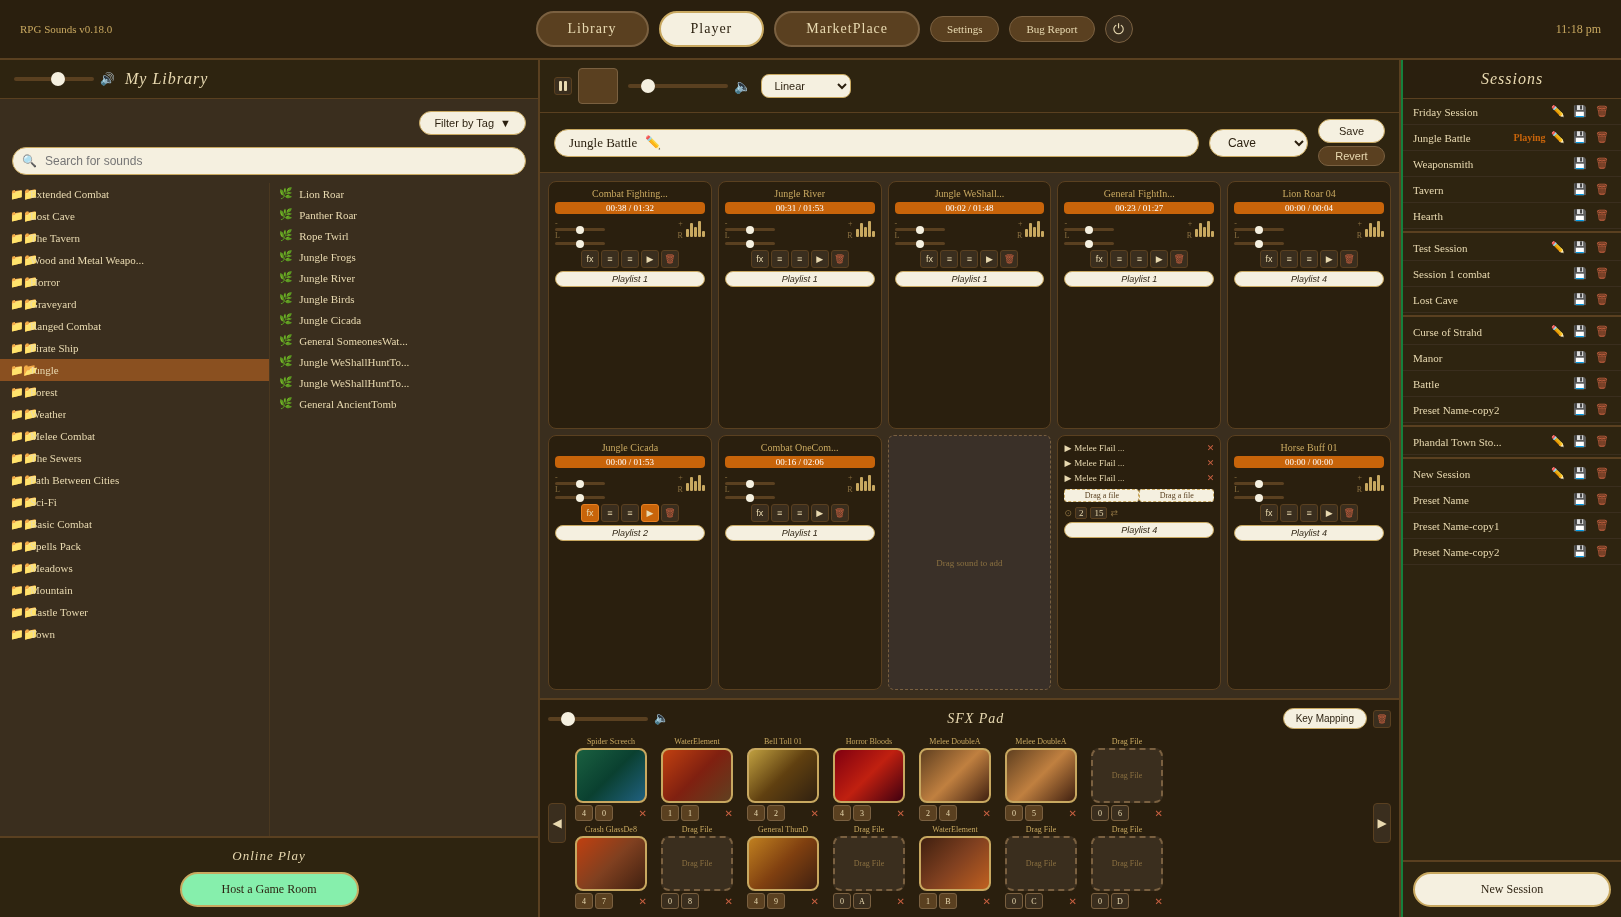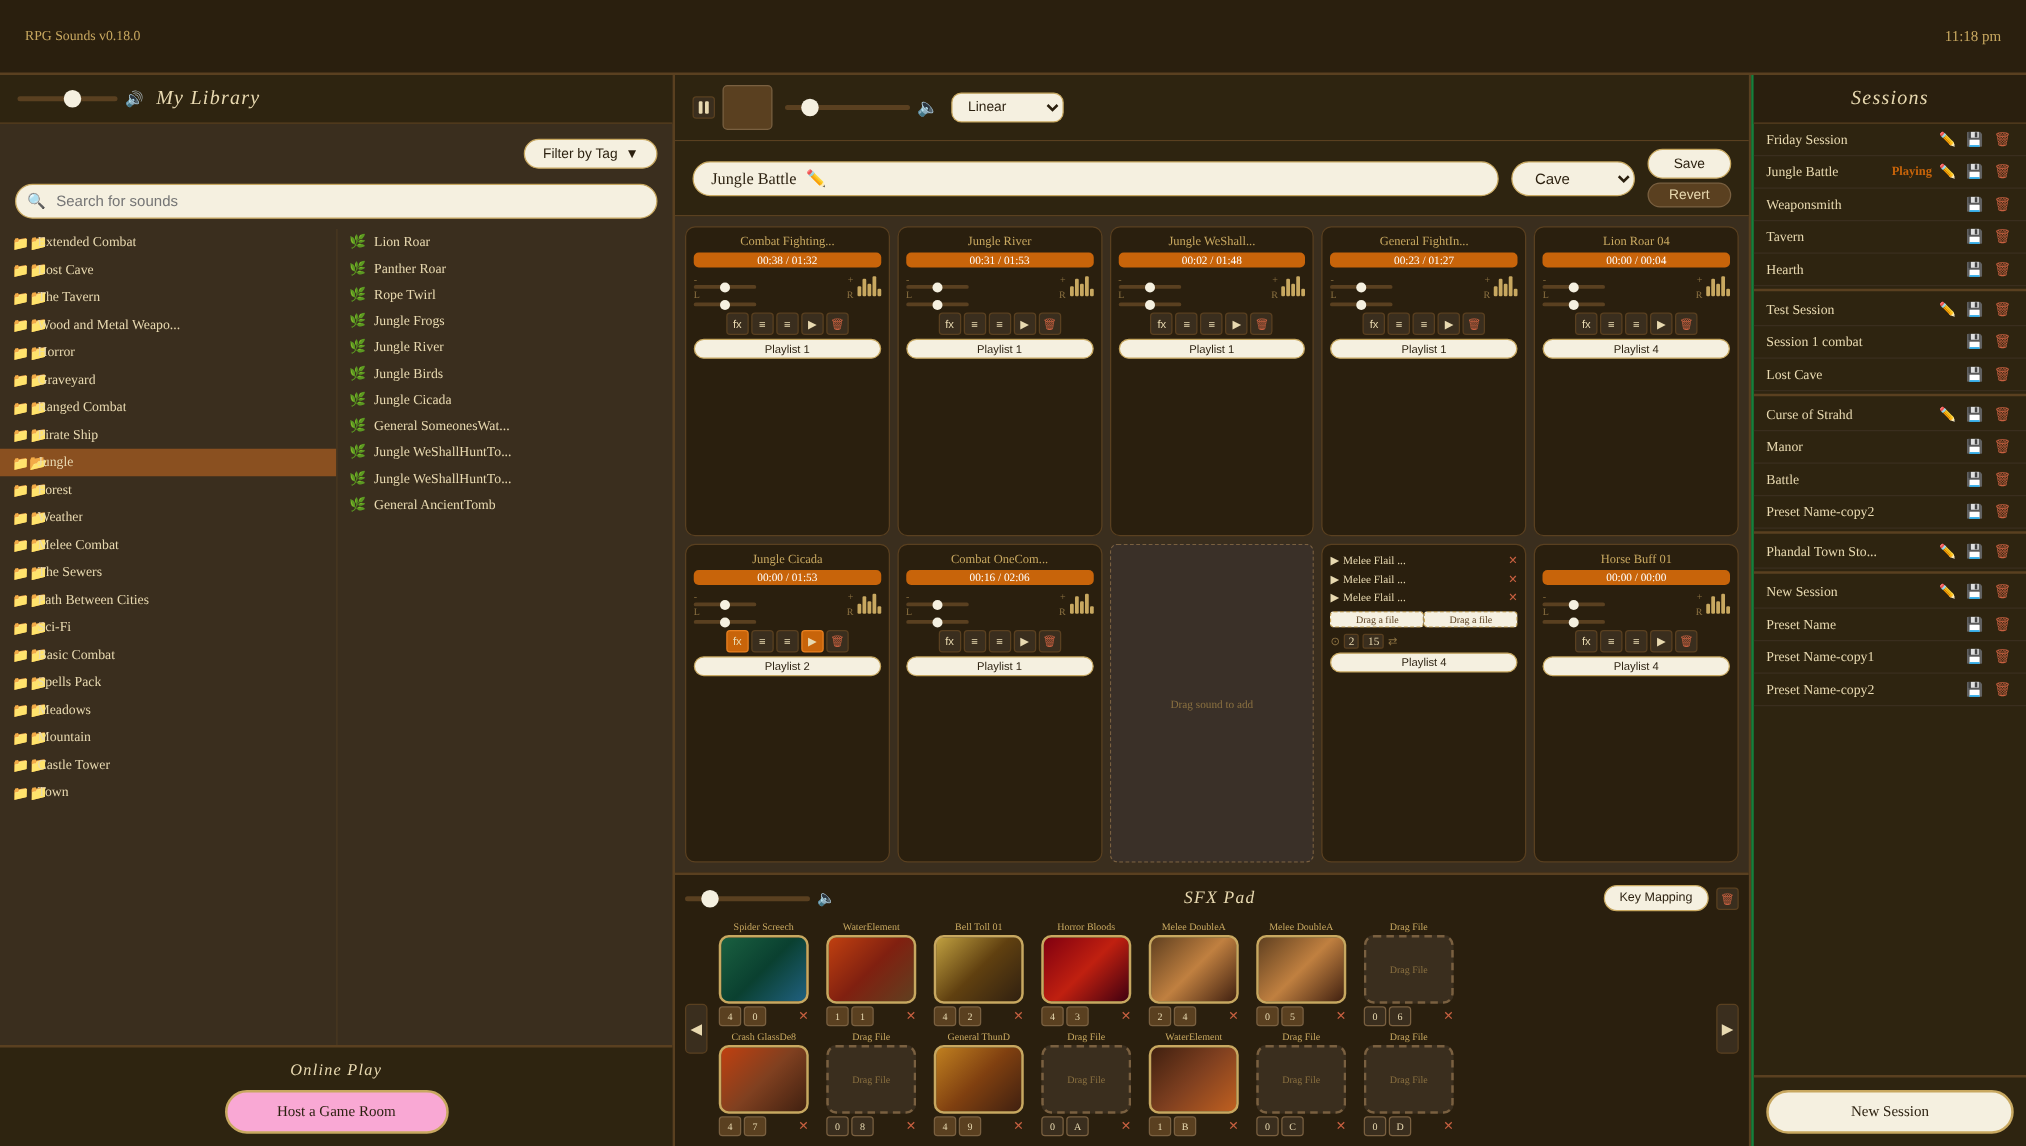--- a/index.html
+++ b/index.html
@@ -215,21 +215,21 @@
       text-align: center;
     }
     .online-play-title {
       font-size: 13px;
       font-style: italic;
       color: #e8d9b0;
       margin-bottom: 8px;
       letter-spacing: 1px;
     }
     .host-btn {
-      background: #f9a8d4;
+      background: #86efac;
       border: 2px solid #c8a860;
       color: #2a1f0e;
       padding: 8px 40px;
       border-radius: 20px;
       cursor: pointer;
       font-size: 12px;
       font-family: 'Georgia', serif;
     }
 
     
@@ -423,20 +423,21 @@
     .playlist-btn {
       background: #f5f0e0;
       border: 1px solid #c8a860;
       color: #2a1f0e;
       border-radius: 10px;
       padding: 2px 8px;
       font-size: 9px;
       cursor: pointer;
       width: 100%;
       text-align: center;
+      font-style: italic;
     }
     .empty-drop {
       background: #3a3028;
       border: 1px dashed #7a6040;
       border-radius: 6px;
       display: flex;
       align-items: center;
       justify-content: center;
       font-size: 9px;
       color: #8a7040;
@@ -665,20 +666,28 @@
     .sfx-color-6 { background: linear-gradient(135deg, #604020 0%, #c08040 50%, #402010 100%); }
     .sfx-color-7 { background: linear-gradient(135deg, #c04010 0%, #804020 50%, #402010 100%); }
     .sfx-color-9 { background: linear-gradient(135deg, #c08020 0%, #804010 50%, #402010 100%); }
     .sfx-color-b { background: linear-gradient(135deg, #402010 0%, #804020 50%, #c06020 100%); }
   </style>
 </head>
 <body>
 
 <div class="top-bar">
   <span class="top-bar-title">RPG Sounds v0.18.0</span>
+  <div class="tab-nav">
+    <button class="tab-btn">Library</button>
+    <button class="tab-btn active">Player</button>
+    <button class="tab-btn">MarketPlace</button>
+    <button class="tab-btn-small">Settings</button>
+    <button class="tab-btn-small">Bug Report</button>
+    <button class="power-btn">⏻</button>
+  </div>
   <span class="top-bar-time">11:18 pm</span>
 </div>
 
 <div class="main-layout">
 
   <div class="left-panel">
     <div class="panel-header">
       <div class="volume-slider-container">
         <div class="volume-slider">
           <div class="volume-slider-thumb"></div>

